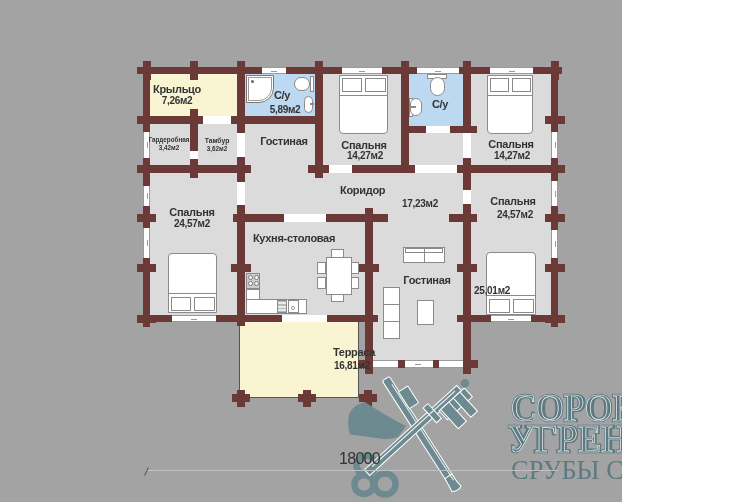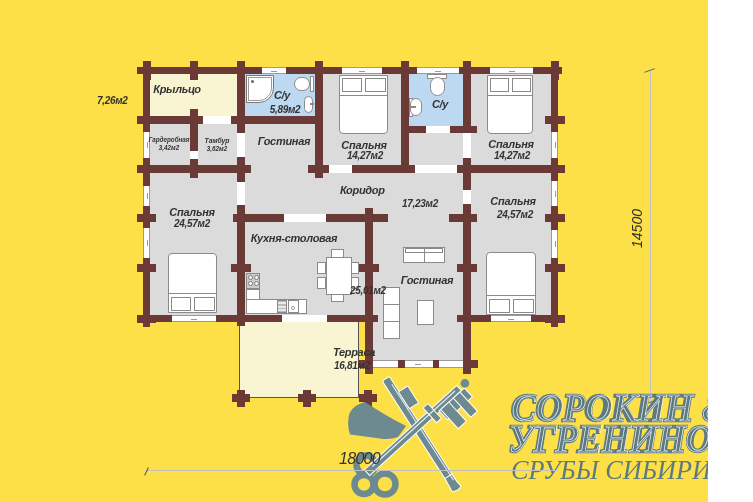--- a/index.html
+++ b/index.html
@@ -1,16 +1,16 @@
 <!DOCTYPE html>
 <html><head><meta charset="utf-8">
 <style>
   html,body{margin:0;padding:0;background:#fff;}
-  #c{position:relative;width:708px;height:502px;overflow:hidden;background:#fde047;
-     font-family:"Liberation Sans",sans-serif;font-style:italic;}
+  #c{position:relative;width:622px;height:502px;overflow:hidden;background:#a3a3a3;
+     font-family:"Liberation Sans",sans-serif;}
 </style></head>
 <body>
 <div id="c">
 <div style="position:absolute;left:150px;top:74px;width:401px;height:241px;background:#dbdbdb;z-index:1;"></div>
 <div style="position:absolute;left:373px;top:315px;width:90px;height:46px;background:#dbdbdb;z-index:1;"></div>
 <div style="position:absolute;left:150px;top:74px;width:87px;height:42px;background:#f9f5d3;z-index:2;"></div>
 <div style="position:absolute;left:245px;top:74px;width:70px;height:42px;background:#bdd8f1;z-index:2;"></div>
 <div style="position:absolute;left:409px;top:74px;width:54px;height:52px;background:#bdd8f1;z-index:2;"></div>
 <div style="position:absolute;left:239px;top:322px;width:120px;height:76px;background:#f9f5d3;border-left:1px solid #555;border-right:1px solid #555;border-bottom:1px solid #555;box-sizing:border-box;z-index:2"></div>
 <div style="position:absolute;left:137px;top:67px;width:425px;height:7px;background:#6b3936;z-index:3;"></div>
@@ -156,42 +156,42 @@
 <div style="position:absolute;left:331px;top:293px;width:13px;height:9px;background:#fff;border:1px solid #8a8a8a;box-sizing:border-box;border-radius:0px;z-index:6;"></div>
 <div style="position:absolute;left:326px;top:257px;width:26px;height:38px;background:#fff;border:1px solid #8a8a8a;box-sizing:border-box;border-radius:0px;z-index:7;"></div>
 <div style="position:absolute;left:403px;top:247px;width:42px;height:16px;background:#fff;border:1px solid #8a8a8a;box-sizing:border-box;border-radius:0px;z-index:6;"></div>
 <div style="position:absolute;left:405px;top:248px;width:38px;height:5px;border:1px solid #8a8a8a;box-sizing:border-box;z-index:7"></div>
 <div style="position:absolute;left:424px;top:248px;width:1px;height:14px;background:#8a8a8a;z-index:7"></div>
 <div style="position:absolute;left:383px;top:287px;width:17px;height:52px;background:#fff;border:1px solid #8a8a8a;box-sizing:border-box;border-radius:0px;z-index:6;"></div>
 <div style="position:absolute;left:384px;top:304px;width:15px;height:1px;background:#8a8a8a;z-index:7"></div>
 <div style="position:absolute;left:384px;top:321px;width:15px;height:1px;background:#8a8a8a;z-index:7"></div>
 <div style="position:absolute;left:417px;top:300px;width:17px;height:25px;background:#fff;border:1px solid #8a8a8a;box-sizing:border-box;border-radius:0px;z-index:6;"></div>
 <div style="position:absolute;left:97px;top:80px;width:160px;text-align:center;font-size:11px;font-weight:700;color:#333333;letter-spacing:-0.3px;line-height:18px;z-index:8">Крыльцо</div>
-<div style="position:absolute;left:97px;top:92px;width:160px;text-align:left;font-size:10px;font-weight:700;color:#333333;letter-spacing:-0.3px;line-height:18px;z-index:8">7,26м2</div>
+<div style="position:absolute;left:97px;top:92px;width:160px;text-align:center;font-size:10px;font-weight:700;color:#333333;letter-spacing:-0.3px;line-height:18px;z-index:8">7,26м2</div>
 <div style="position:absolute;left:89px;top:131px;width:160px;text-align:center;font-size:6.3px;font-weight:700;color:#333333;letter-spacing:0px;line-height:18px;z-index:8">Гардеробная</div>
 <div style="position:absolute;left:89px;top:139px;width:160px;text-align:center;font-size:6.3px;font-weight:700;color:#333333;letter-spacing:0px;line-height:18px;z-index:8">3,42м2</div>
 <div style="position:absolute;left:137px;top:132px;width:160px;text-align:center;font-size:6.8px;font-weight:700;color:#333333;letter-spacing:0px;line-height:18px;z-index:8">Тамбур</div>
 <div style="position:absolute;left:137px;top:140px;width:160px;text-align:center;font-size:6.3px;font-weight:700;color:#333333;letter-spacing:0px;line-height:18px;z-index:8">3,62м2</div>
 <div style="position:absolute;left:202px;top:86px;width:160px;text-align:center;font-size:11px;font-weight:700;color:#333333;letter-spacing:-0.3px;line-height:18px;z-index:8">С/у</div>
 <div style="position:absolute;left:205px;top:101px;width:160px;text-align:center;font-size:10px;font-weight:700;color:#333333;letter-spacing:-0.3px;line-height:18px;z-index:8">5,89м2</div>
 <div style="position:absolute;left:204px;top:132px;width:160px;text-align:center;font-size:11px;font-weight:700;color:#333333;letter-spacing:-0.3px;line-height:18px;z-index:8">Гостиная</div>
 <div style="position:absolute;left:284px;top:136px;width:160px;text-align:center;font-size:11px;font-weight:700;color:#333333;letter-spacing:-0.3px;line-height:18px;z-index:8">Спальня</div>
 <div style="position:absolute;left:285px;top:147px;width:160px;text-align:center;font-size:10px;font-weight:700;color:#333333;letter-spacing:-0.3px;line-height:18px;z-index:8">14,27м2</div>
 <div style="position:absolute;left:360px;top:95px;width:160px;text-align:center;font-size:11px;font-weight:700;color:#333333;letter-spacing:-0.3px;line-height:18px;z-index:8">С/у</div>
 <div style="position:absolute;left:431px;top:135px;width:160px;text-align:center;font-size:11px;font-weight:700;color:#333333;letter-spacing:-0.3px;line-height:18px;z-index:8">Спальня</div>
 <div style="position:absolute;left:432px;top:147px;width:160px;text-align:center;font-size:10px;font-weight:700;color:#333333;letter-spacing:-0.3px;line-height:18px;z-index:8">14,27м2</div>
 <div style="position:absolute;left:340px;top:181px;width:160px;text-align:left;font-size:11px;font-weight:700;color:#333333;letter-spacing:-0.3px;line-height:18px;z-index:8">Коридор</div>
 <div style="position:absolute;left:340px;top:195px;width:160px;text-align:center;font-size:10px;font-weight:700;color:#333333;letter-spacing:-0.3px;line-height:18px;z-index:8">17,23м2</div>
 <div style="position:absolute;left:433px;top:192px;width:160px;text-align:center;font-size:11px;font-weight:700;color:#333333;letter-spacing:-0.3px;line-height:18px;z-index:8">Спальня</div>
 <div style="position:absolute;left:435px;top:206px;width:160px;text-align:center;font-size:10px;font-weight:700;color:#333333;letter-spacing:-0.3px;line-height:18px;z-index:8">24,57м2</div>
 <div style="position:absolute;left:112px;top:203px;width:160px;text-align:center;font-size:11px;font-weight:700;color:#333333;letter-spacing:-0.3px;line-height:18px;z-index:8">Спальня</div>
 <div style="position:absolute;left:112px;top:215px;width:160px;text-align:center;font-size:10px;font-weight:700;color:#333333;letter-spacing:-0.3px;line-height:18px;z-index:8">24,57м2</div>
 <div style="position:absolute;left:214px;top:229px;width:160px;text-align:center;font-size:11px;font-weight:700;color:#333333;letter-spacing:-0.3px;line-height:18px;z-index:8">Кухня-столовая</div>
 <div style="position:absolute;left:347px;top:271px;width:160px;text-align:center;font-size:11px;font-weight:700;color:#333333;letter-spacing:-0.3px;line-height:18px;z-index:8">Гостиная</div>
-<div style="position:absolute;left:350px;top:282px;width:160px;text-align:left;font-size:10px;font-weight:700;color:#333333;letter-spacing:-0.3px;line-height:18px;z-index:8">25,01м2</div>
+<div style="position:absolute;left:350px;top:282px;width:160px;text-align:right;font-size:10px;font-weight:700;color:#333333;letter-spacing:-0.3px;line-height:18px;z-index:8">25,01м2</div>
 <div style="position:absolute;left:274px;top:343px;width:160px;text-align:center;font-size:11px;font-weight:700;color:#333333;letter-spacing:-0.3px;line-height:18px;z-index:8">Терраса</div>
 <div style="position:absolute;left:272px;top:357px;width:160px;text-align:center;font-size:10px;font-weight:700;color:#333333;letter-spacing:-0.3px;line-height:18px;z-index:8">16,81м2</div>
 <div style="position:absolute;left:146px;top:470px;width:412px;height:1px;background:#c0c0c0;z-index:25"></div>
 <div style="position:absolute;left:649.5px;top:70px;width:1px;height:333px;background:#c4c4c4;z-index:2"></div>
 <div style="position:absolute;left:142px;top:470.5px;width:9px;height:1px;background:#555;transform:rotate(-65deg);z-index:26"></div>
 <div style="position:absolute;left:644px;top:70px;width:11px;height:1px;background:#555;transform:rotate(-20deg);z-index:3"></div>
 <div style="position:absolute;left:644px;top:402px;width:11px;height:1px;background:#555;transform:rotate(-20deg);z-index:3"></div>
 <div style="position:absolute;left:330px;top:452px;width:50px;text-align:right;font-size:16px;line-height:13px;letter-spacing:-0.7px;color:#333;z-index:30">18000</div>
 <div style="position:absolute;left:612px;top:222px;width:50px;text-align:center;font-size:14px;line-height:13px;color:#333;transform:rotate(-90deg);z-index:3">14500</div>
 

